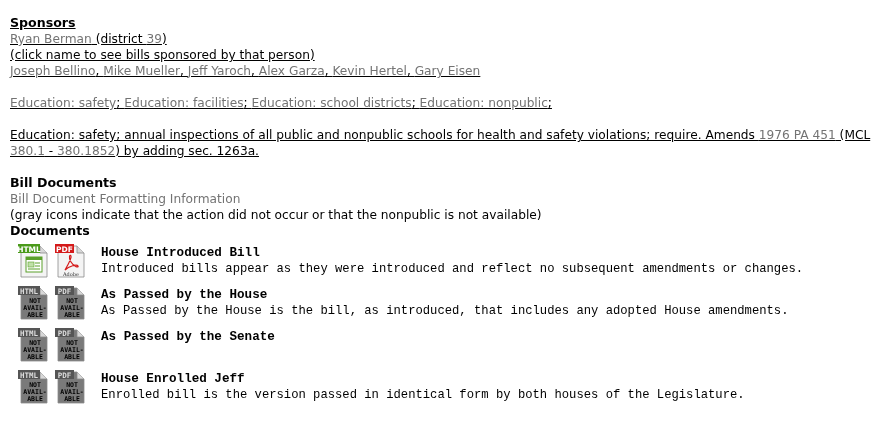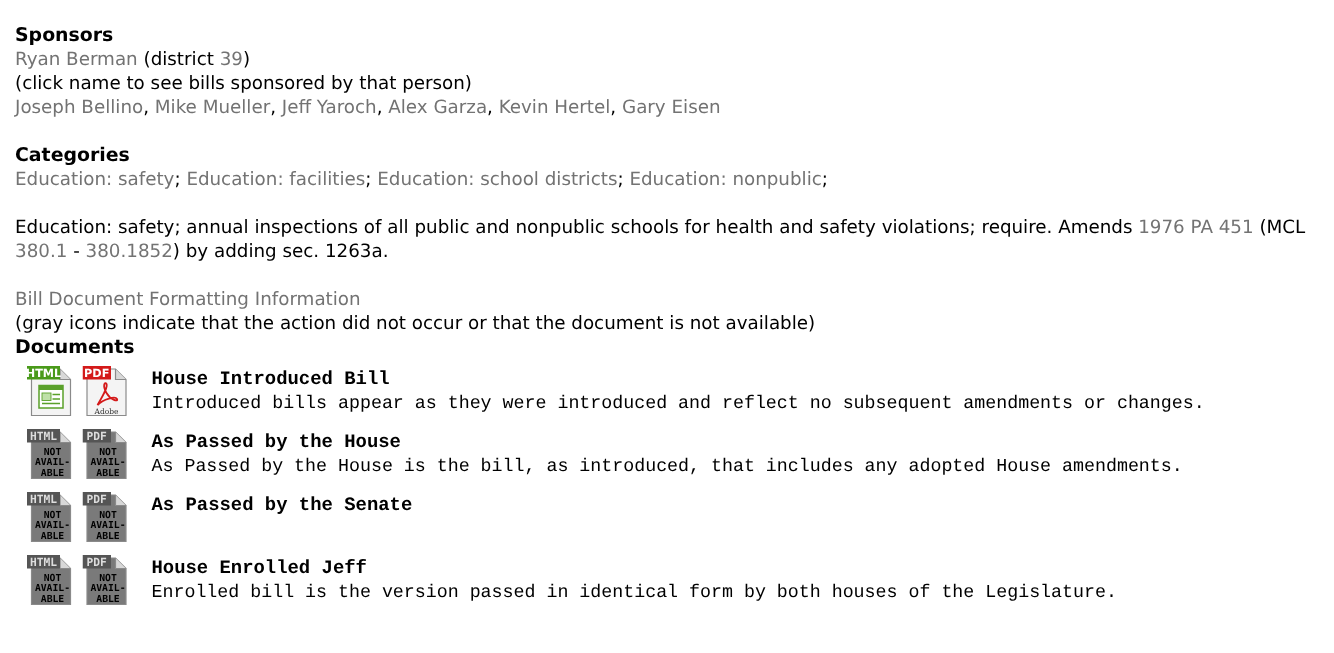--- a/index.html
+++ b/index.html
@@ -4,21 +4,21 @@
 <style>
   html, body { margin: 0; padding: 0; background: #ffffff; }
   body {
     width: 889px; height: 435px; overflow: hidden;
     font-family: "DejaVu Sans", "Liberation Sans", sans-serif;
     font-size: 12.2px; color: #000000; line-height: 16px;
   }
   .page { position: relative; padding: 15px 0 0 10px; }
   a { color: #737373; text-decoration: none; cursor: pointer; }
   .h { font-weight: bold; font-size: 12.6px; }
-  .block { margin-bottom: 16px; }
+  .block { margin-bottom: 16px; text-decoration: underline; }
   .doc-row { position: relative; height: 42px; }
   .doc-icons { position: absolute; left: 8px; top: 0; width: 80px; height: 36px; }
   .doc-icon { position: absolute; top: 0; width: 30px; height: 35px; text-align: right; }
   .doc-icon.html { left: 0; }
   .doc-icon.pdf { left: 37px; }
   .doc-text { position: absolute; left: 91px; top: 2px; font-family: Liberation Mono, monospace; }
   .doc-title { font-weight: bold; font-size: 12.6px; line-height: 16px; }
   .doc-desc { line-height: 16px; }
   .docs-list { margin-top: 4px; }
 </style>
@@ -30,31 +30,31 @@
   <div class="block">
     <div class="h">Sponsors</div>
     <div>
       <a>Ryan Berman</a><span> (district </span><a>39</a><span>)</span>
     </div>
     <div>(click name to see bills sponsored by that person)</div>
     <div id="cosponsors"><a>Joseph Bellino</a><span>, </span><a>Mike Mueller</a><span>, </span><a>Jeff Yaroch</a><span>, </span><a>Alex Garza</a><span>, </span><a>Kevin Hertel</a><span>, </span><a>Gary Eisen</a></div>
   </div>
 
   <div class="block">
-    <div class="h">Categories</div>
     <div id="categories"><a>Education: safety</a><span>; </span><a>Education: facilities</a><span>; </span><a>Education: school districts</a><span>; </span><a>Education: nonpublic</a><span>;</span></div>
   </div>
 
   <div class="block" style="width:872px;">
     <span>Education: safety; annual inspections of all public and nonpublic schools for health and safety violations; require. Amends </span><a>1976 PA 451</a><span> (MCL </span><a>380.1</a><span> - </span><a>380.1852</a><span>) by adding sec. 1263a.</span>
   </div>
 
   <div>
+    <div class="h">Bill Documents</div>
     <a>Bill Document Formatting Information</a>
-    <div>(gray icons indicate that the action did not occur or that the document is not available)</div>
+    <div>(gray icons indicate that the action did not occur or that the nonpublic is not available)</div>
     <div class="h">Documents</div>
     <div class="docs-list" id="docs-list">
         <div class="doc-row">
           <div class="doc-icons">
             <span class="doc-icon html"><svg width="32" height="36" viewBox="0 0 32 36">
                 <path d="M3 3 H22 L29 10 V34 H3 Z" fill="#f4f4f4" stroke="#8a8a8a" stroke-width="0.8"></path>
           <path d="M22 3 V10 H29" fill="#d8d8d8" stroke="#8a8a8a" stroke-width="0.8"></path>
       <rect x="0" y="1" width="22" height="9" fill="#4a9a1a"></rect>
       <text x="11" y="8.5" font-size="7.5" font-weight="bold" text-anchor="middle" fill="#fff" font-family="DejaVu Sans, sans-serif">HTML</text>
       <rect x="8" y="14" width="16" height="15" fill="#ffffff" stroke="#5aa02a" stroke-width="1"></rect>

